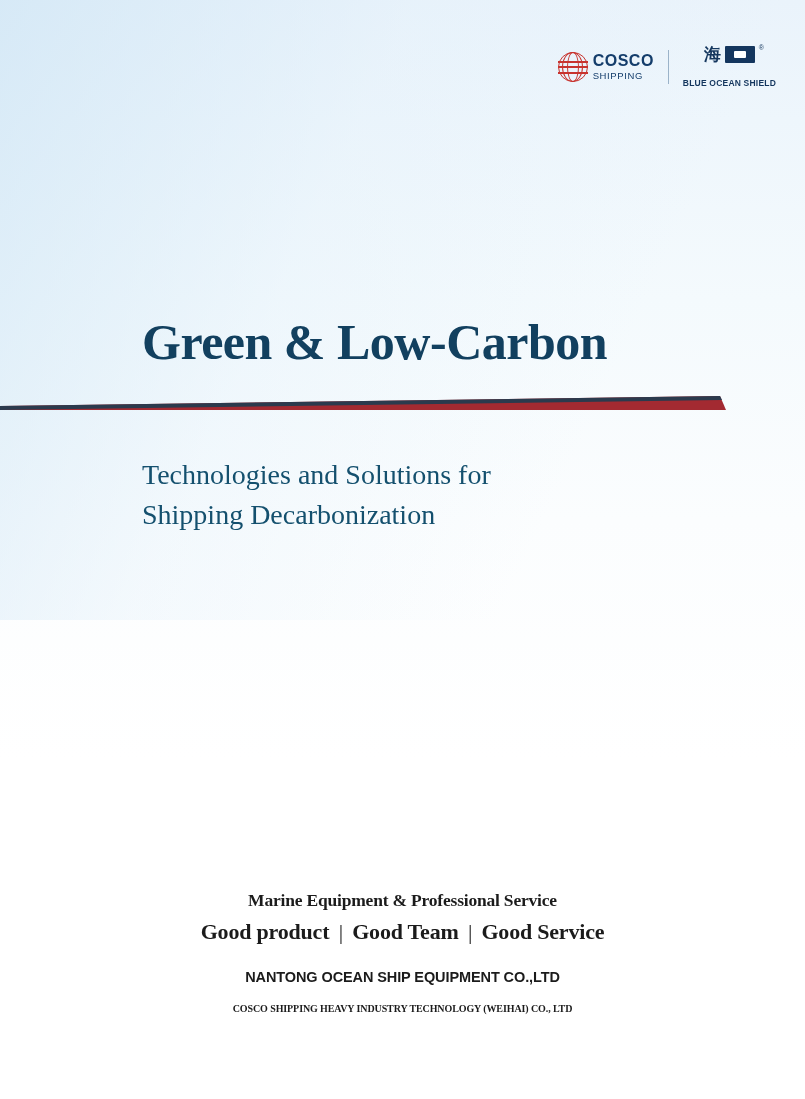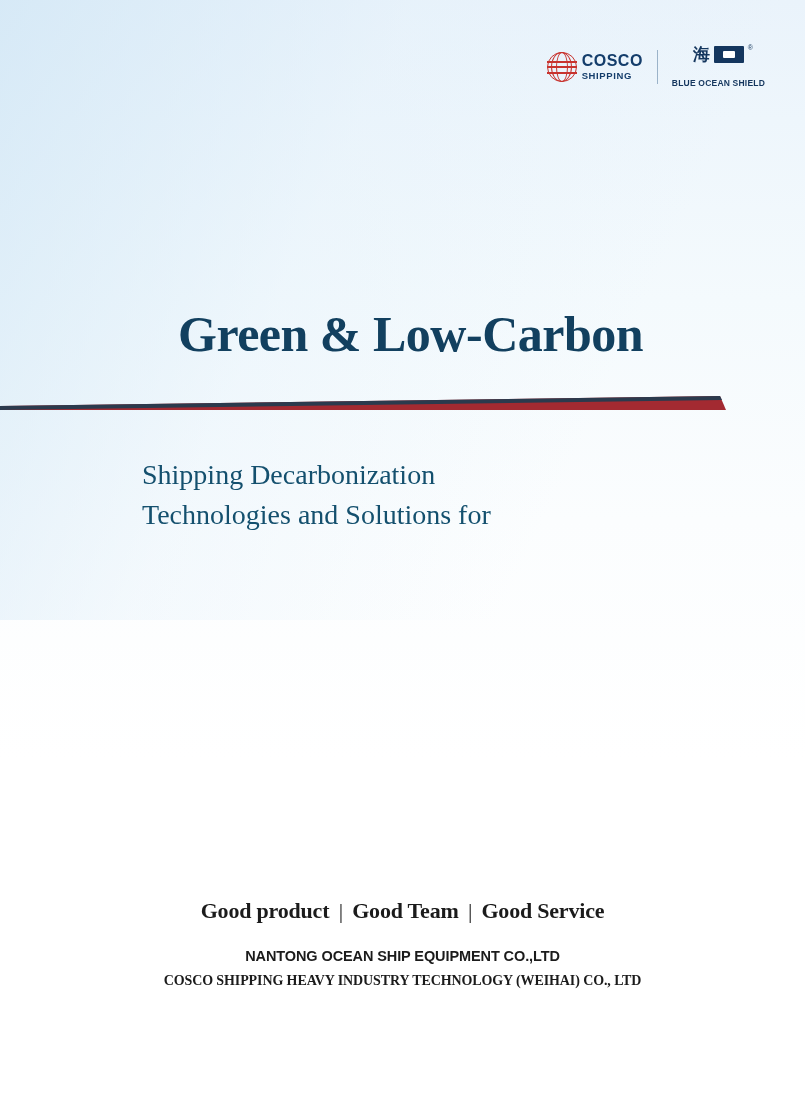--- a/index.html
+++ b/index.html
@@ -39,21 +39,21 @@
     width: 100%;
     height: 620px;
     background: linear-gradient(115deg, rgba(208,230,245,0.75) 0%, rgba(226,240,250,0.35) 38%, rgba(255,255,255,0) 72%);
     pointer-events: none;
   }
 
   
   .logo-bar {
     position: absolute;
     top: 44px;
-    right: 40px;
+    right: 29px;
     display: flex;
     align-items: center;
     gap: 14px;
     height: 46px;
   }
 
   .cosco-logo {
     display: flex;
     align-items: center;
     gap: 5px;
@@ -98,21 +98,21 @@
   }
   .cosco-word .w1 {
     font-family: "Liberation Sans", sans-serif;
     font-weight: bold;
     font-size: 16px;
     letter-spacing: 0.5px;
     color: #143d6b;
   }
   .cosco-word .w2 {
     font-family: "Liberation Sans", sans-serif;
-    font-weight: bold;
+    font-weight: normal;
     font-size: 9.5px;
     letter-spacing: 0.6px;
     color: #143d6b;
     margin-top: 2px;
   }
 
   .logo-divider {
     width: 1px;
     height: 34px;
     background: #9bb3c9;
@@ -167,28 +167,27 @@
     font-weight: bold;
     font-size: 8.5px;
     letter-spacing: 0.2px;
     color: #14365e;
   }
 
   
   .title {
     position: absolute;
     left: 142px;
-    top: 308px;
+    top: 316px;
     font-family: "Liberation Serif", serif;
     font-weight: bold;
     font-size: 50px;
     line-height: 1.05;
     color: #12405f;
     letter-spacing: -0.5px;
-    margin-left: 36px;
   }
 
   .rule-wrap {
     position: absolute;
     left: 0;
     top: 396px;
     width: 805px;
     height: 22px;
   }
   .rule-wrap svg { display: block; }
@@ -234,24 +233,24 @@
   }
   .company-1 {
     margin-top: 24px;
     font-family: Liberation Sans, sans-serif;
     font-weight: bold;
     font-size: 14.5px;
     color: #1b1b1b;
     letter-spacing: -0.1px;
   }
   .company-2 {
-    margin-top: 9px;
-    font-family: "Liberation Serif", serif;
-    font-weight: bold;
-    font-size: 14px;
+    margin-top: 18px;
+    font-family: "Liberation Serif", serif;
+    font-weight: bold;
+    font-size: 10px;
     color: #1b1b1b;
     letter-spacing: -0.1px;
   }
 </style>
 </head>
 <body>
 
 <div class="page">
 
   <div class="logo-bar">
@@ -287,25 +286,26 @@
   <div class="title">Green &amp; Low-Carbon</div>
 
   <div class="rule-wrap">
     <svg width="805" height="22" viewBox="0 0 805 22" xmlns="http://www.w3.org/2000/svg">
       <polygon points="0,10 720,0 726,14 0,14" fill="#a32a31"></polygon>
       <polygon points="0,10 720,0 722,4 0,14" fill="#2b3a4d"></polygon>
     </svg>
   </div>
 
   <div class="subtitle">
+    <div>Technologies and Solutions for</div>
     <div>Shipping Decarbonization</div>
-    <div>Technologies and Solutions for</div>
   </div>
 
   <div class="footer">
+    <div class="slogan-1">Marine Equipment &amp; Professional Service</div>
     <div class="slogan-2">
       <span>Good product</span>
       <span class="sep">|</span>
       <span>Good Team</span>
       <span class="sep">|</span>
       <span>Good Service</span>
     </div>
     <div class="company-1">NANTONG OCEAN SHIP EQUIPMENT CO.,LTD</div>
     <div class="company-2">COSCO SHIPPING HEAVY INDUSTRY TECHNOLOGY (WEIHAI) CO., LTD</div>
   </div>

